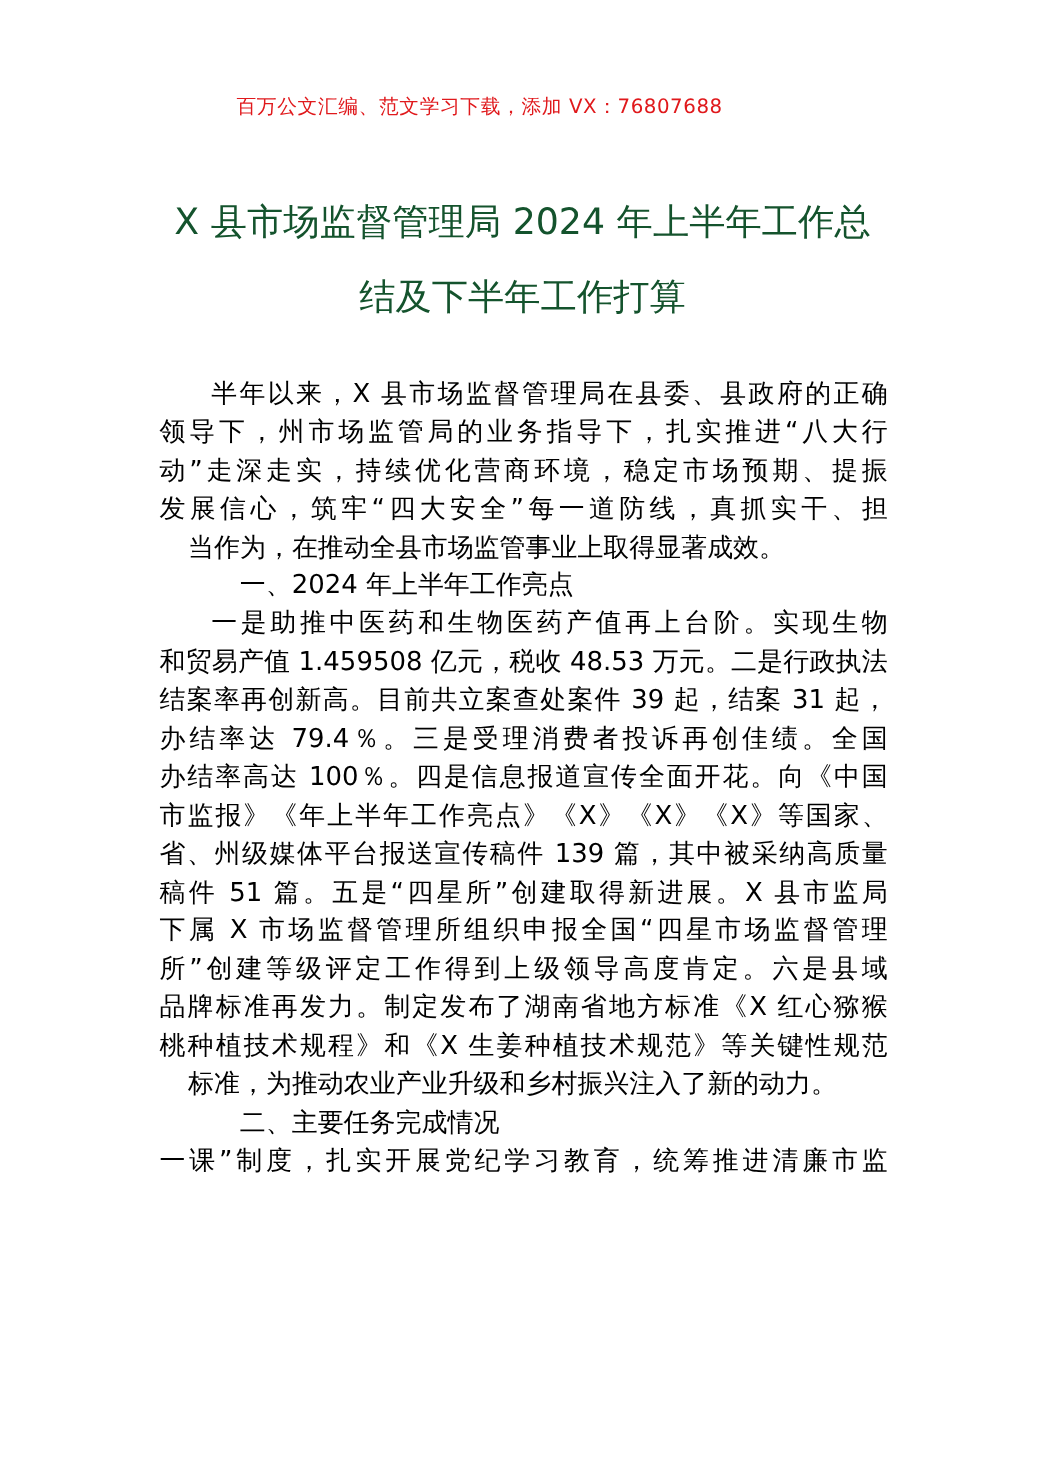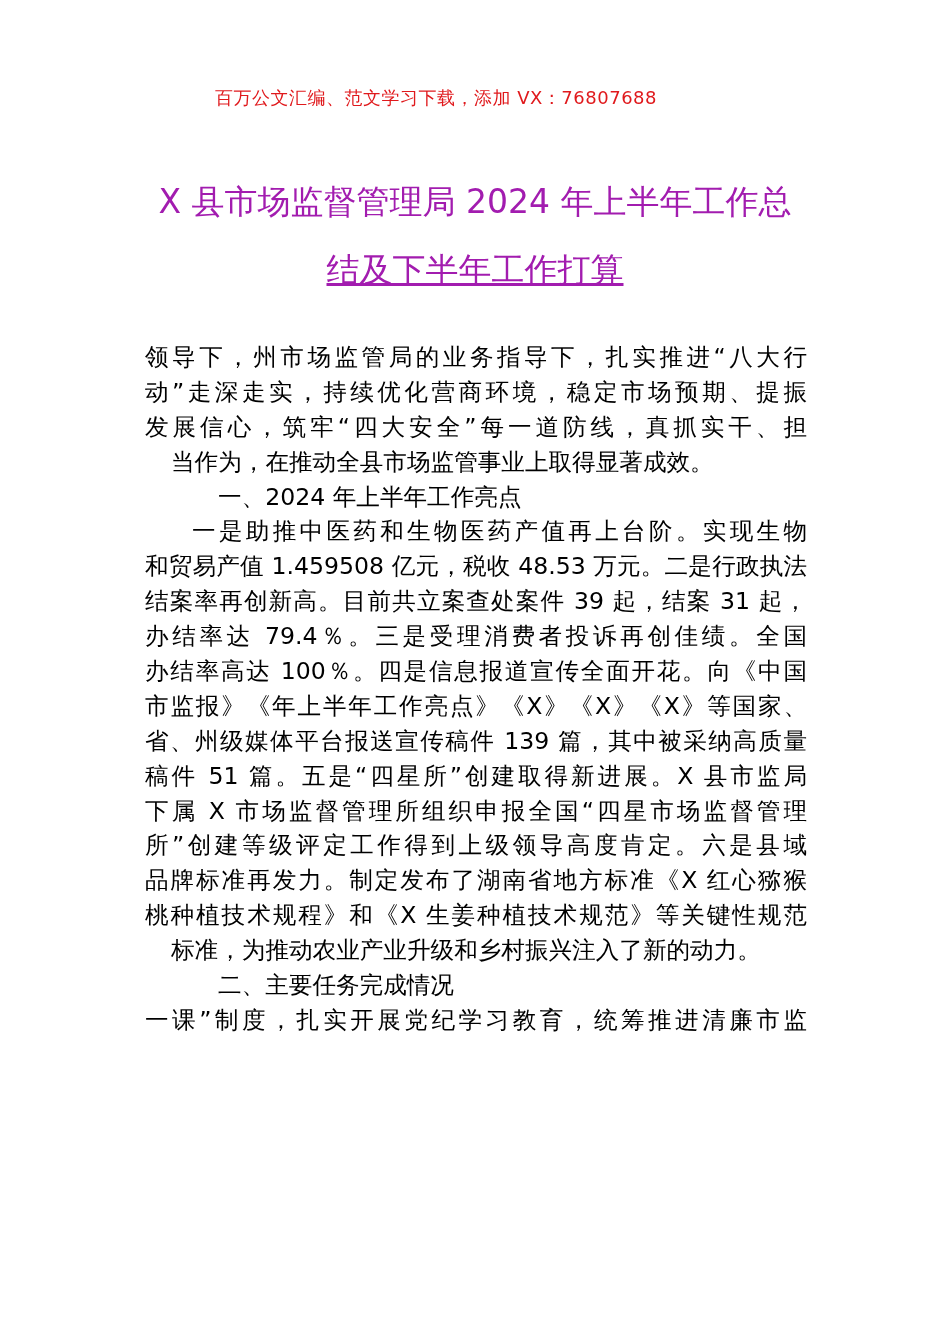--- a/index.html
+++ b/index.html
@@ -1,34 +1,35 @@
 <!DOCTYPE html>
 <html><head>
   <meta charset="utf-8">
   <style>
     html, body { margin: 0; padding: 0; background: #ffffff; }
     body { width: 950px; height: 1344px; position: relative; overflow: hidden; font-family: "DejaVu Sans", "Liberation Sans", sans-serif; color: #000; }
     .watermark { position: absolute; top: 86px; left: 0; width: 872px; text-align: center; color: #e0191c; font-size: 18px; letter-spacing: 0.5px; line-height: 24px; }
-    .title { position: absolute; left: 0; width: 950px; text-align: center; font-size: 33px; line-height: 40px; color: #a21caf; }
+    .title { position: absolute; left: 0; width: 950px; text-align: center; font-size: 33px; line-height: 40px; color: #14532d; }
     .title.l1 { top: 182px; }
     .title.l2 { top: 250px; }
     .body { position: absolute; left: 145px; top: 340px; width: 662px; font-size: 23.6px; line-height: 34.9px; }
     .line { white-space: nowrap; height: 34.9px; overflow: visible; text-align: justify; text-align-last: justify; }
     .line.last { text-align-last: left; margin-left: 26px; }
     .indent { padding-left: 47px; }
   </style>
 </head>
 <body>
 
 <div class="watermark">百万公文汇编、范文学习下载，添加 VX：76807688</div>
 
 <h1 class="title l1" style="margin:0;font-weight:normal;">X 县市场监督管理局 2024 年上半年工作总</h1>
-<h1 class="title l2" style="margin:0;font-weight:normal;text-decoration:underline;">结及下半年工作打算</h1>
+<h1 class="title l2" style="margin:0;font-weight:normal;">结及下半年工作打算</h1>
 
 <div class="body">
+  <div class="line indent">半年以来，X 县市场监督管理局在县委、县政府的正确</div>
   <div class="line">领导下，州市场监管局的业务指导下，扎实推进“八大行</div>
   <div class="line">动”走深走实，持续优化营商环境，稳定市场预期、提振</div>
   <div class="line">发展信心，筑牢“四大安全”每一道防线，真抓实干、担</div>
   <div class="line last">当作为，在推动全县市场监管事业上取得显著成效。</div>
   <div class="line indent last">一、2024 年上半年工作亮点</div>
   <div class="line indent">一是助推中医药和生物医药产值再上台阶。实现生物</div>
   <div class="line">和贸易产值 1.459508 亿元，税收 48.53 万元。二是行政执法</div>
   <div class="line">结案率再创新高。目前共立案查处案件 39 起，结案 31 起，</div>
   <div class="line">办结率达 79.4％。三是受理消费者投诉再创佳绩。全国</div>
   <div class="line">办结率高达 100％。四是信息报道宣传全面开花。向《中国</div>

